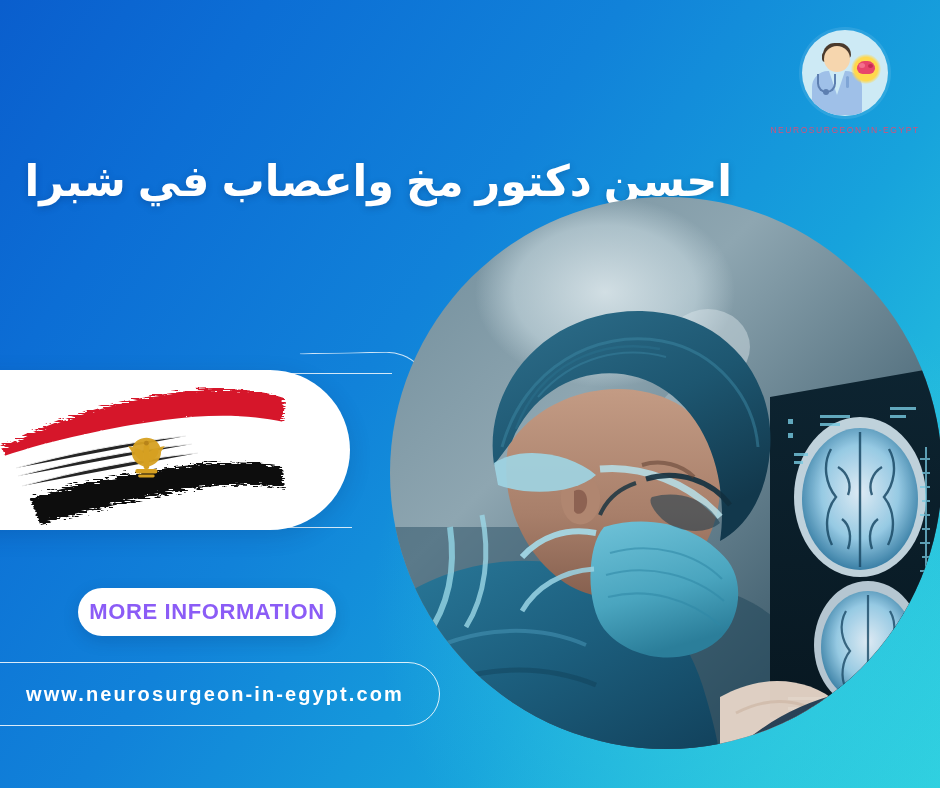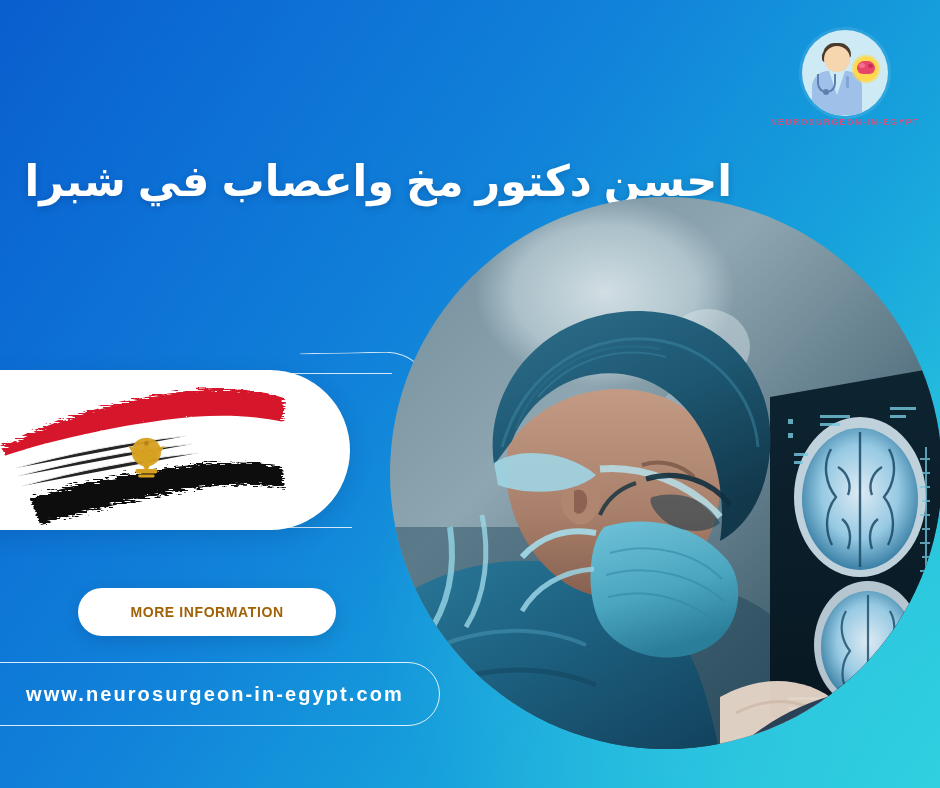--- a/index.html
+++ b/index.html
@@ -50,21 +50,21 @@
     position:absolute;right:7px;top:24px;width:30px;height:30px;border-radius:50%;
     background:radial-gradient(circle,#ffd84d 0%,#ffd84d 55%,rgba(255,216,77,0) 72%);
   }
   .brain{
     position:absolute;right:13px;top:31px;width:18px;height:13px;border-radius:9px 9px 7px 7px;
     background:#e8456b;
   }
   .brain:before{content:"";position:absolute;left:2px;top:2px;width:6px;height:5px;border-radius:50%;background:#f4708d;}
   .brain:after{content:"";position:absolute;right:2px;top:3px;width:5px;height:4px;border-radius:50%;background:#c62b50;}
   .logo-word{
-    margin-top:1px;font-size:8.5px;font-weight:700;letter-spacing:1.55px;
+    margin-top:9px;font-size:8.5px;font-weight:400;letter-spacing:1.55px;
     color:#d4517a;white-space:nowrap;
   }
 
   
   .headline{
     position:absolute;left:0;top:126px;width:732px;
     text-align:right;direction:rtl;
     font-size:43px;font-weight:700;line-height:1.22;color:#ffffff;
     text-shadow:0 2px 7px rgba(0,40,90,.28);
   }
@@ -89,21 +89,21 @@
   .flag-art{position:absolute;left:66px;top:6px;width:300px;height:150px;}
 
   
   .more-btn{
     position:absolute;left:78px;top:588px;width:258px;height:48px;
     background:#ffffff;border-radius:26px;border:none;cursor:pointer;
     display:flex;align-items:center;justify-content:center;
     box-shadow:0 5px 16px rgba(0,40,90,.18);
   }
   .more-btn span{
-    font-size:14px;font-weight:700;letter-spacing:.6px;color:#a16207;
+    font-size:22px;font-weight:700;letter-spacing:.6px;color:#8b5cf6;
   }
 
   
   .url-pill{
     position:absolute;left:-60px;top:662px;width:498px;height:62px;
     border:1.3px solid rgba(255,255,255,.85);border-radius:0 34px 34px 0;
     display:flex;align-items:center;
   }
   .url-text{
     margin-left:85px;font-size:20px;letter-spacing:2.1px;color:#ffffff;

